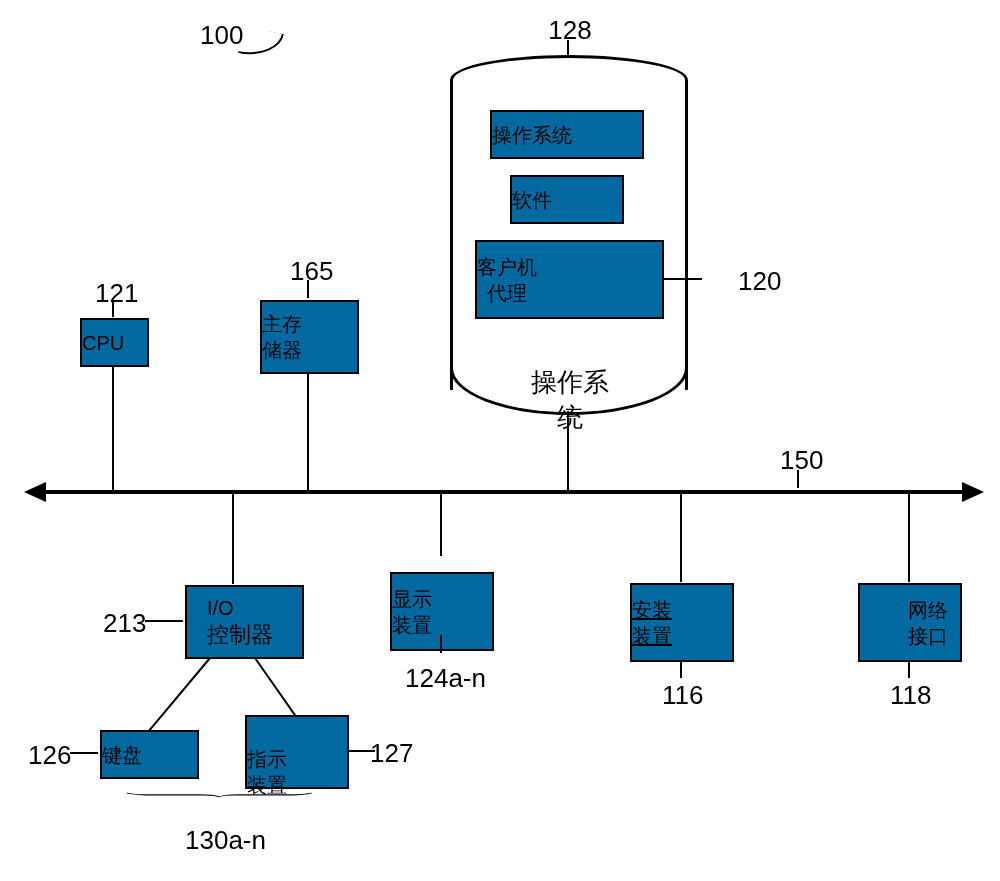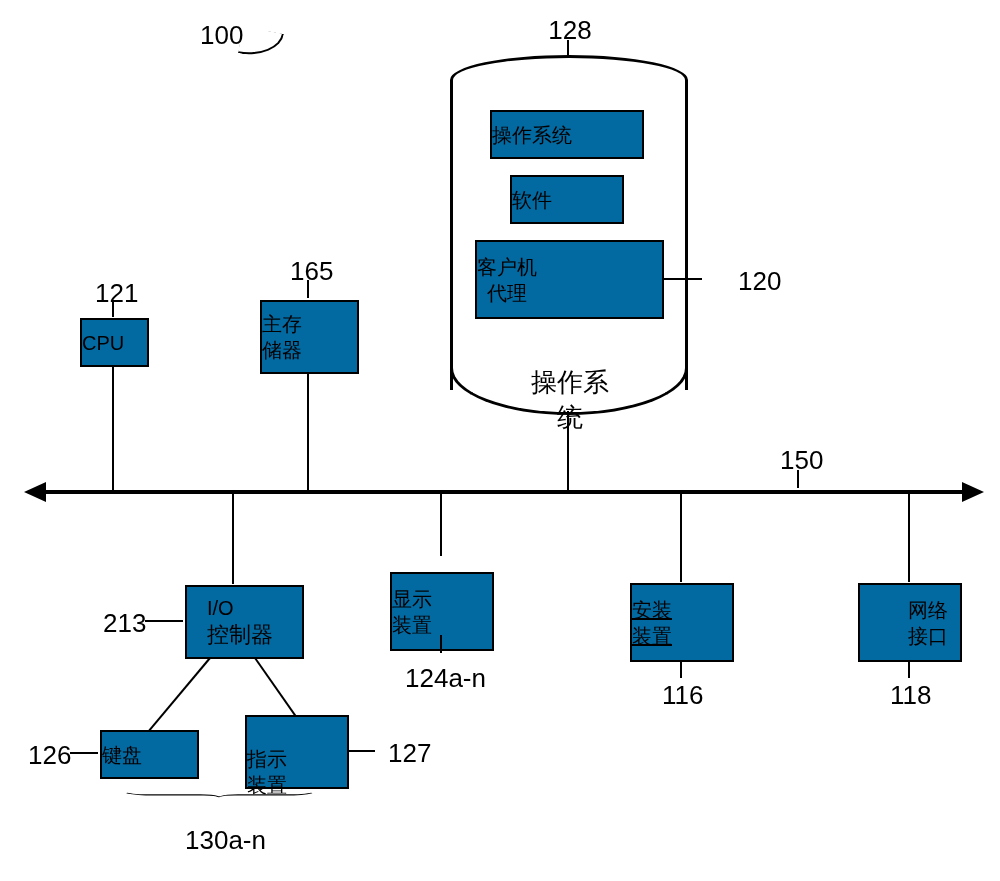--- a/index.html
+++ b/index.html
@@ -202,16 +202,16 @@
   <span>键盘</span>
 </div>
 <div class="leader-h" style="left:70px; top:752px; width:28px;"></div>
 <div class="label" style="left:28px; top:740px;">126</div>
 
 <div class="box" style="left:245px; top:715px; width:100px; height:70px; white-space:pre;">
   <span style="white-space: pre; margin-top: 40px;">指示
 装置</span>
 </div>
 <div class="leader-h" style="left:347px; top:750px; width:28px;"></div>
-<div class="label" style="left:388px; top:738px;text-align:center;">127</div>
+<div class="label" style="left:370px; top:738px;text-align:center;">127</div>
 
 <div class="brace" style="left:210px; top:782px;">︸</div>
 <div class="label" style="left:185px; top:825px;">130a-n</div>
 
 </body></html>

